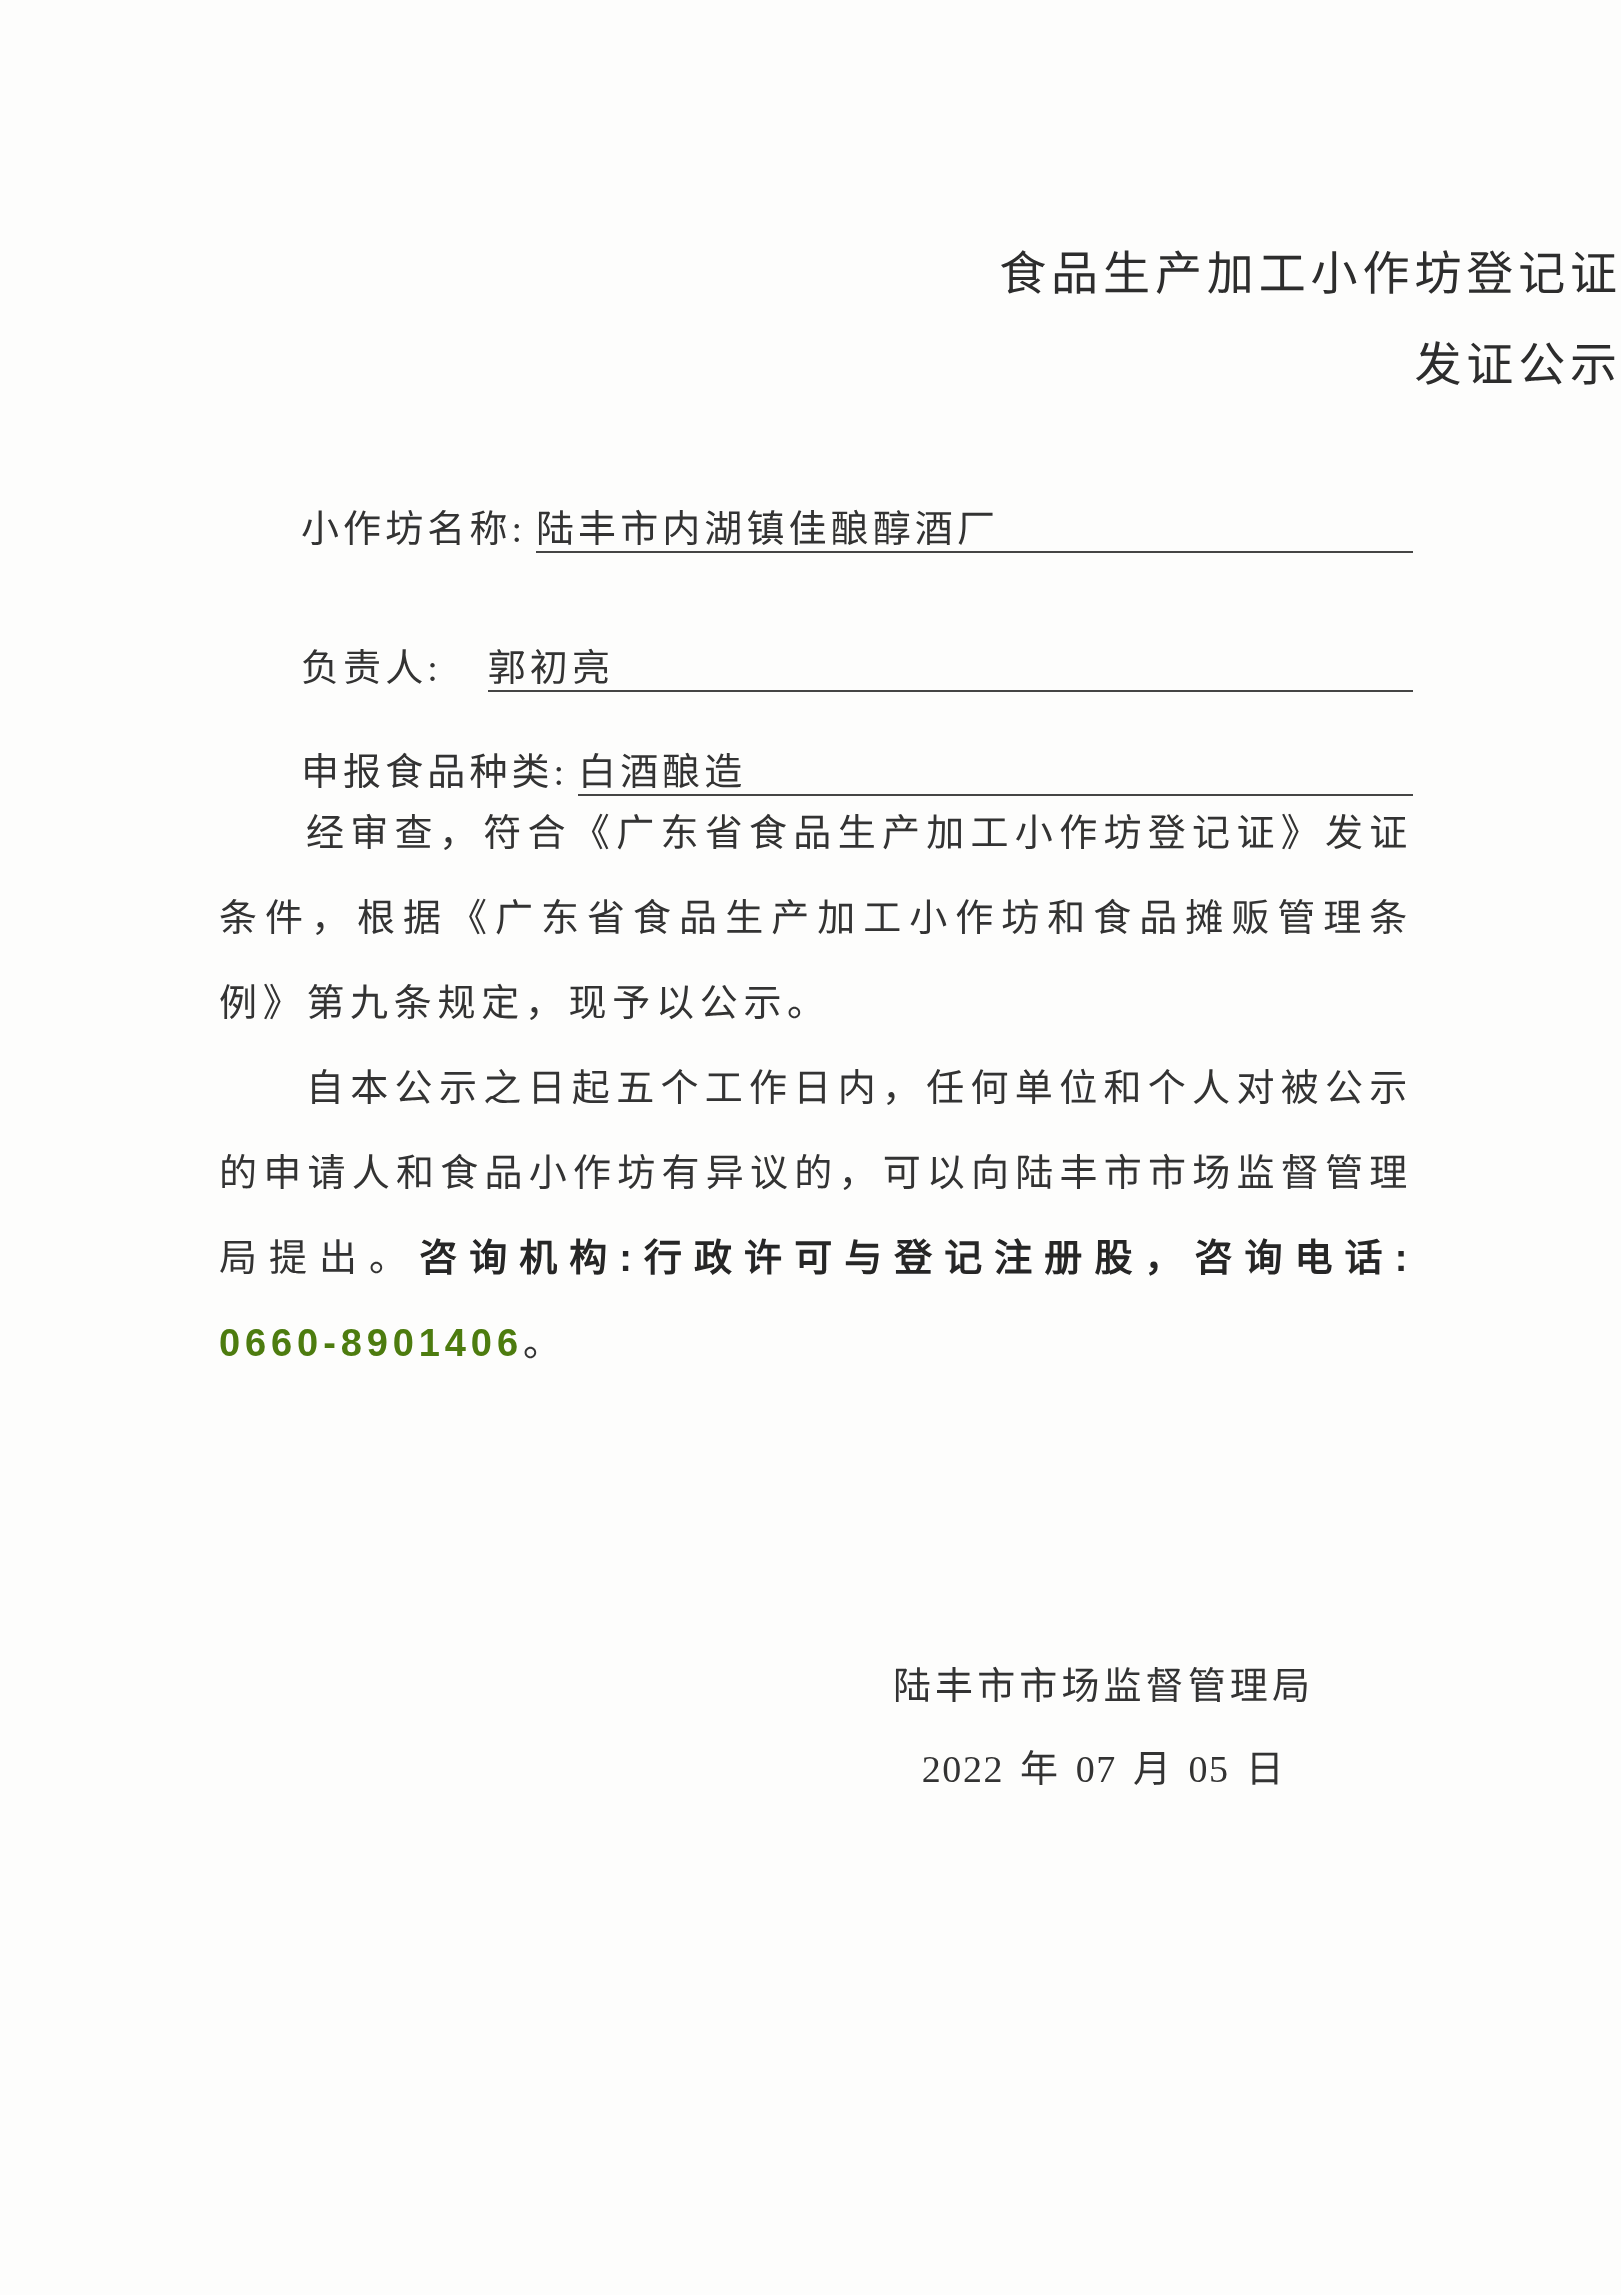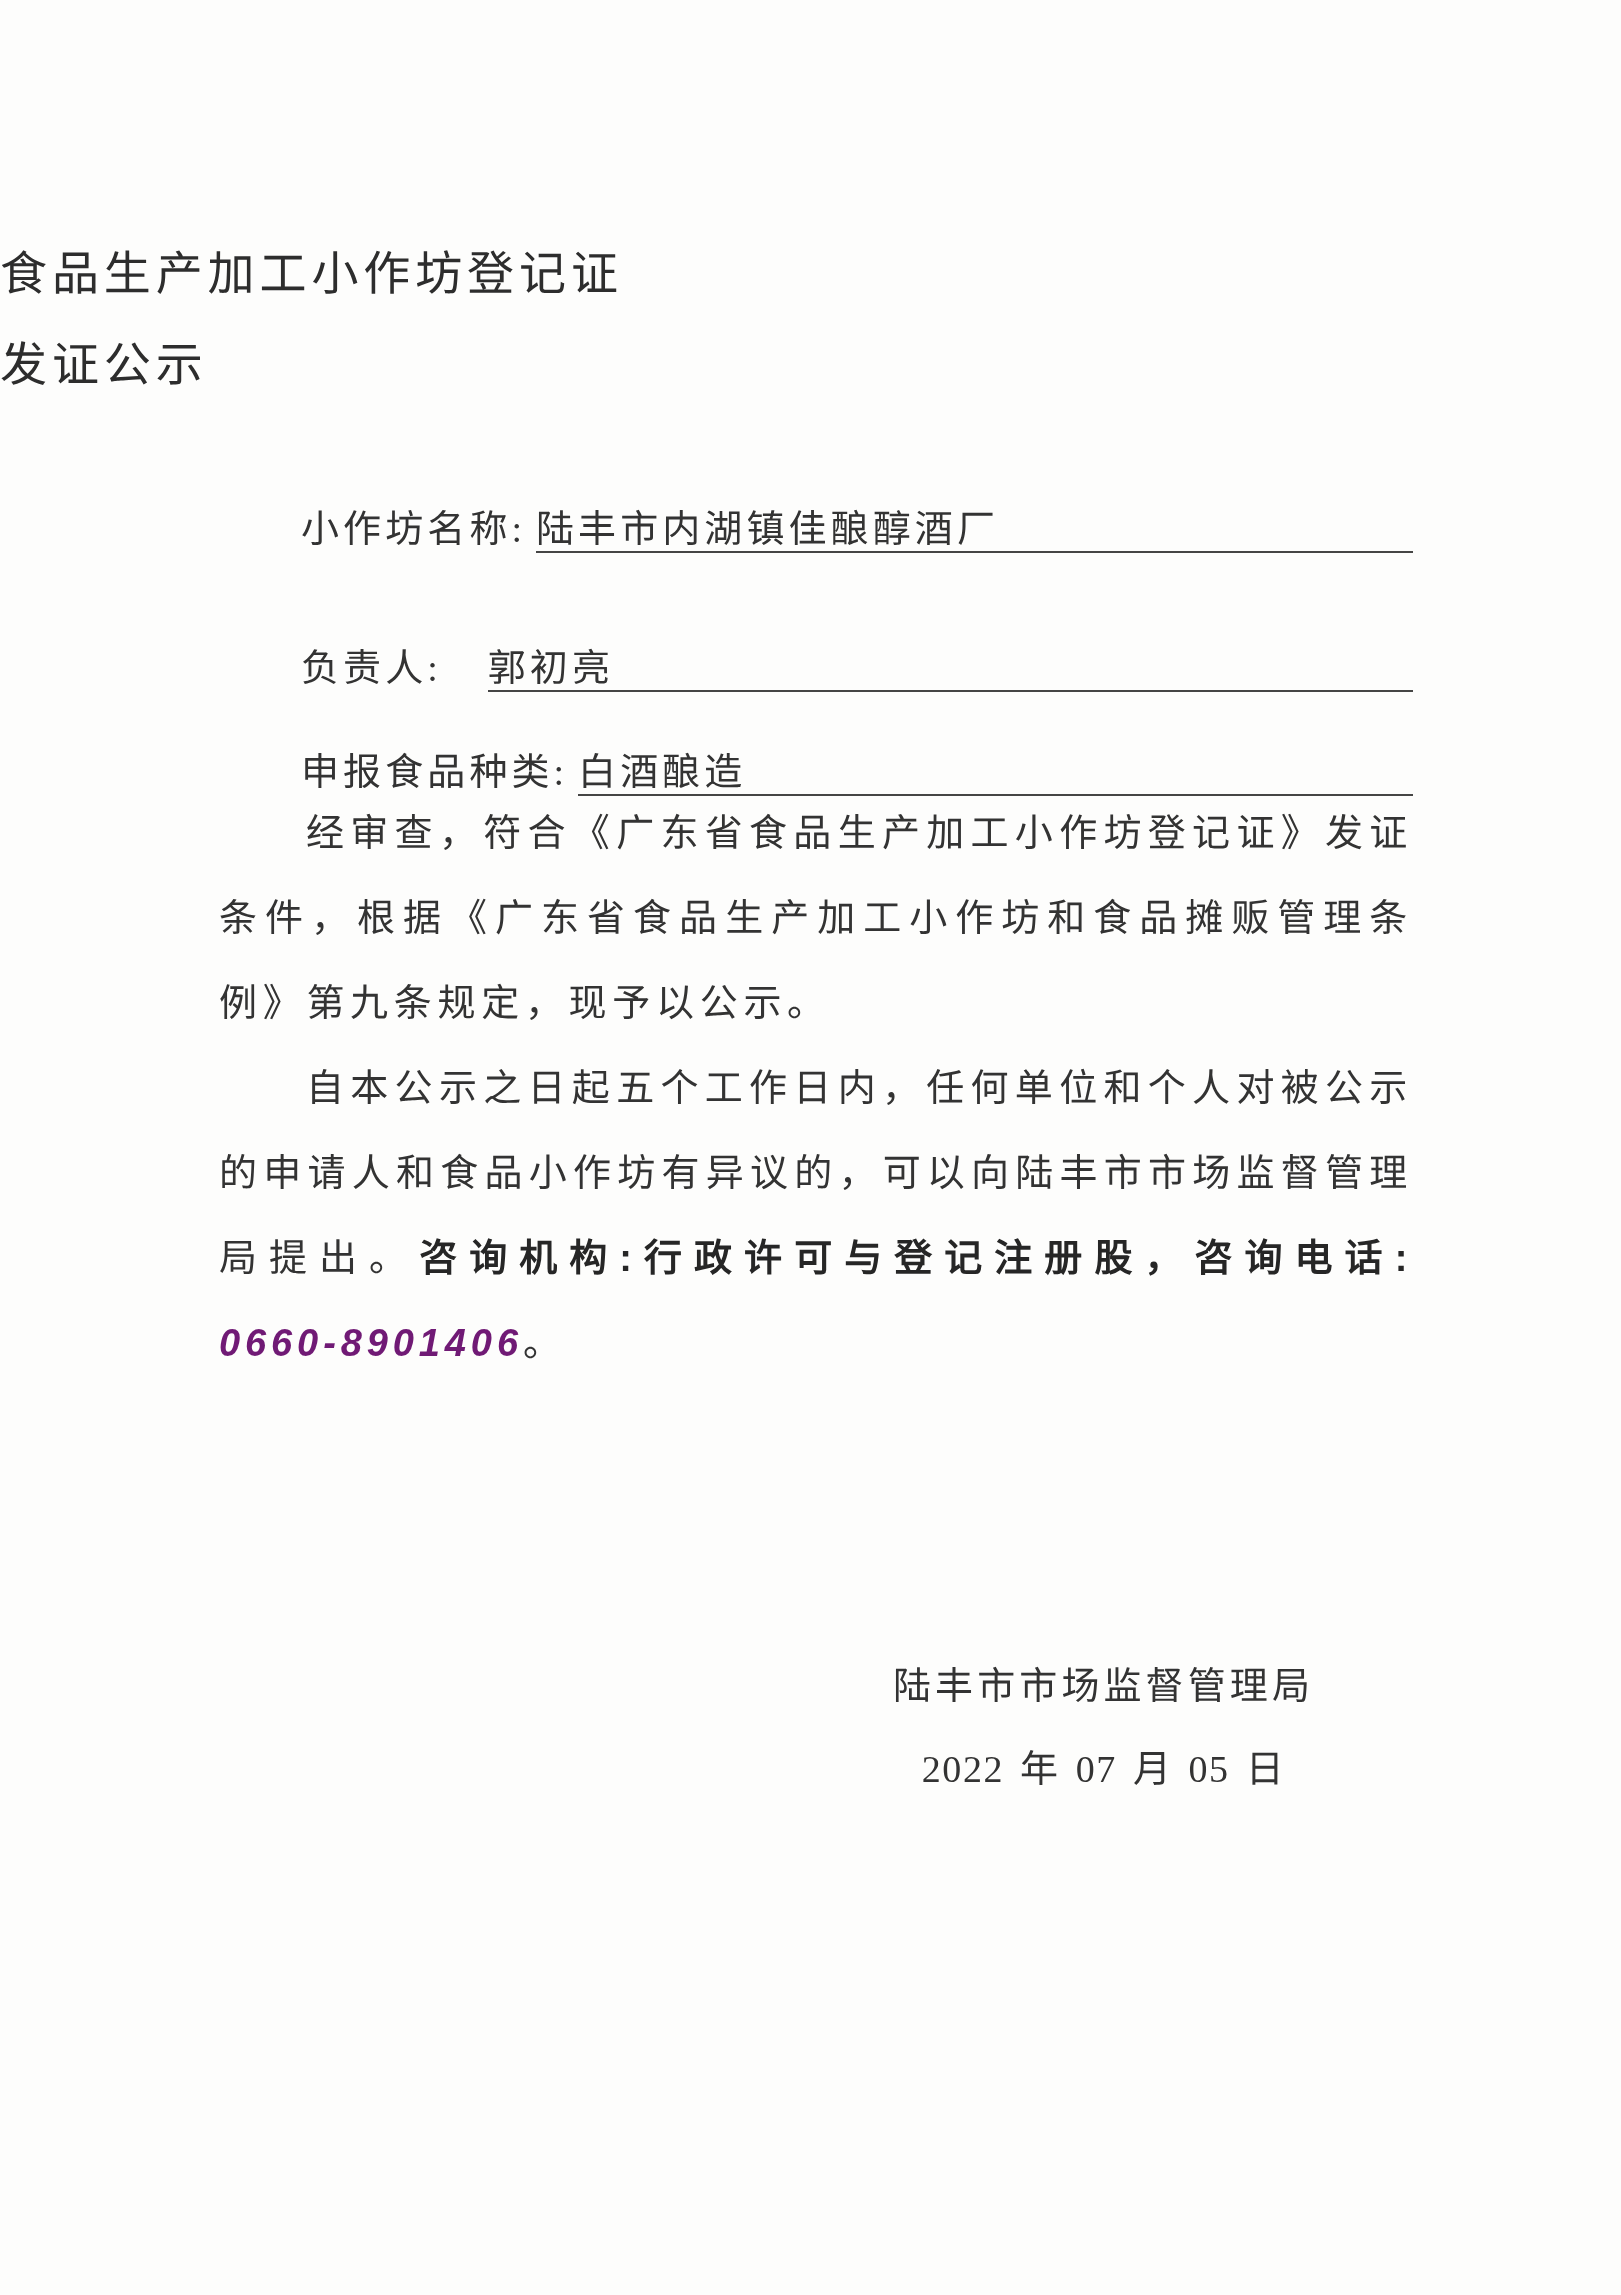--- a/index.html
+++ b/index.html
@@ -16,21 +16,21 @@
     font-family: "Liberation Serif", "DejaVu Serif", serif;
     color: #333333;
   }
 
   
   .doc-title, .doc-subtitle {
     position: absolute;
     left: 0;
     width: 100%;
     margin: 0;
-    text-align: left;
+    text-align: right;
     font-family: "Liberation Sans", "DejaVu Sans", sans-serif;
     font-weight: 500;
     font-size: 47px;
     line-height: 52px;
     letter-spacing: 4.9px;
     color: #2d2d2d;
   }
   .doc-title    { top: 248px; }
   .doc-subtitle { top: 339px; }
 
@@ -84,22 +84,21 @@
     font-family: "Liberation Sans", "DejaVu Sans", sans-serif;
     font-weight: 700;
     color: #262626;
   }
   .phone {
     display: inline-block;
     text-indent: 0;
     letter-spacing: 4.9px;
     font-family: "Liberation Sans", "DejaVu Sans", sans-serif;
     font-weight: 700;
-    color: #701a75;
-    font-style: italic;
+    color: #4d7c0f;
   }
 
   
   .signature {
     position: absolute;
     left: 850px;
     top: 1664px;
     width: 507px;
     text-align: center;
     color: #333333;

